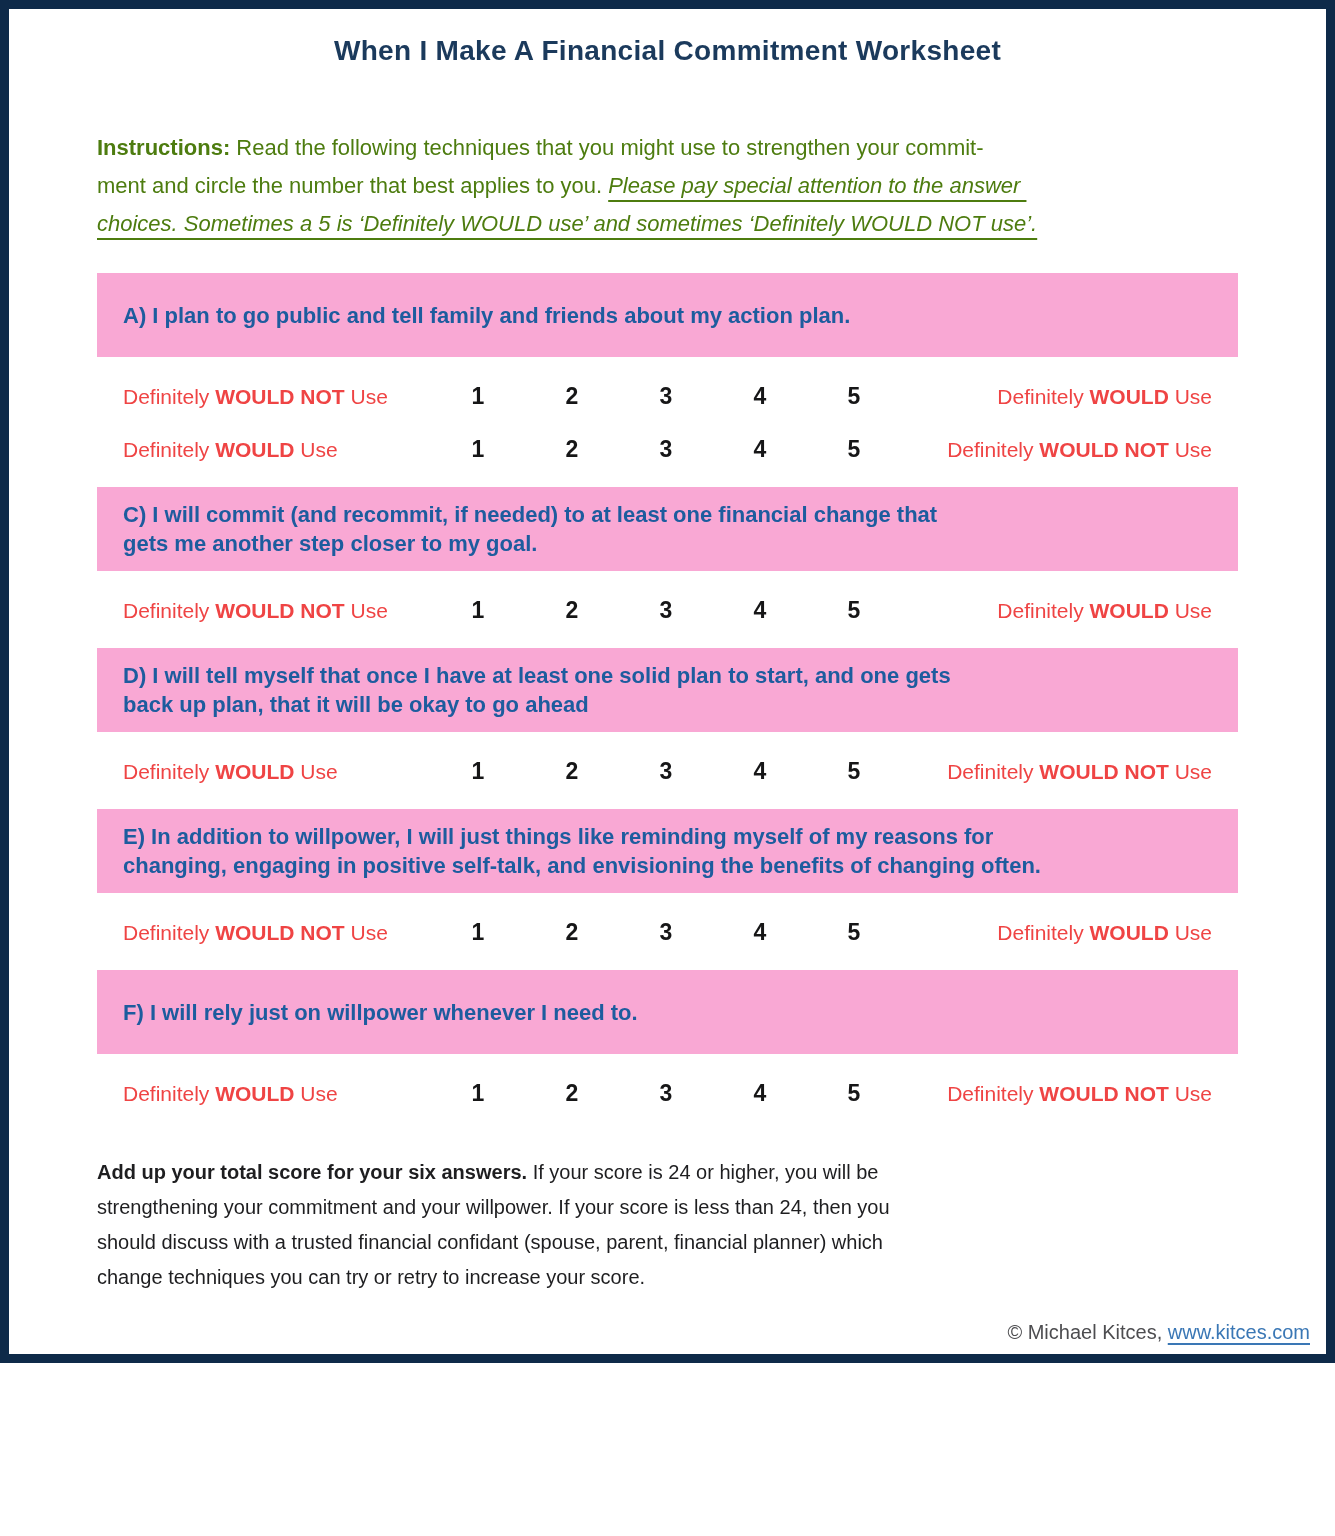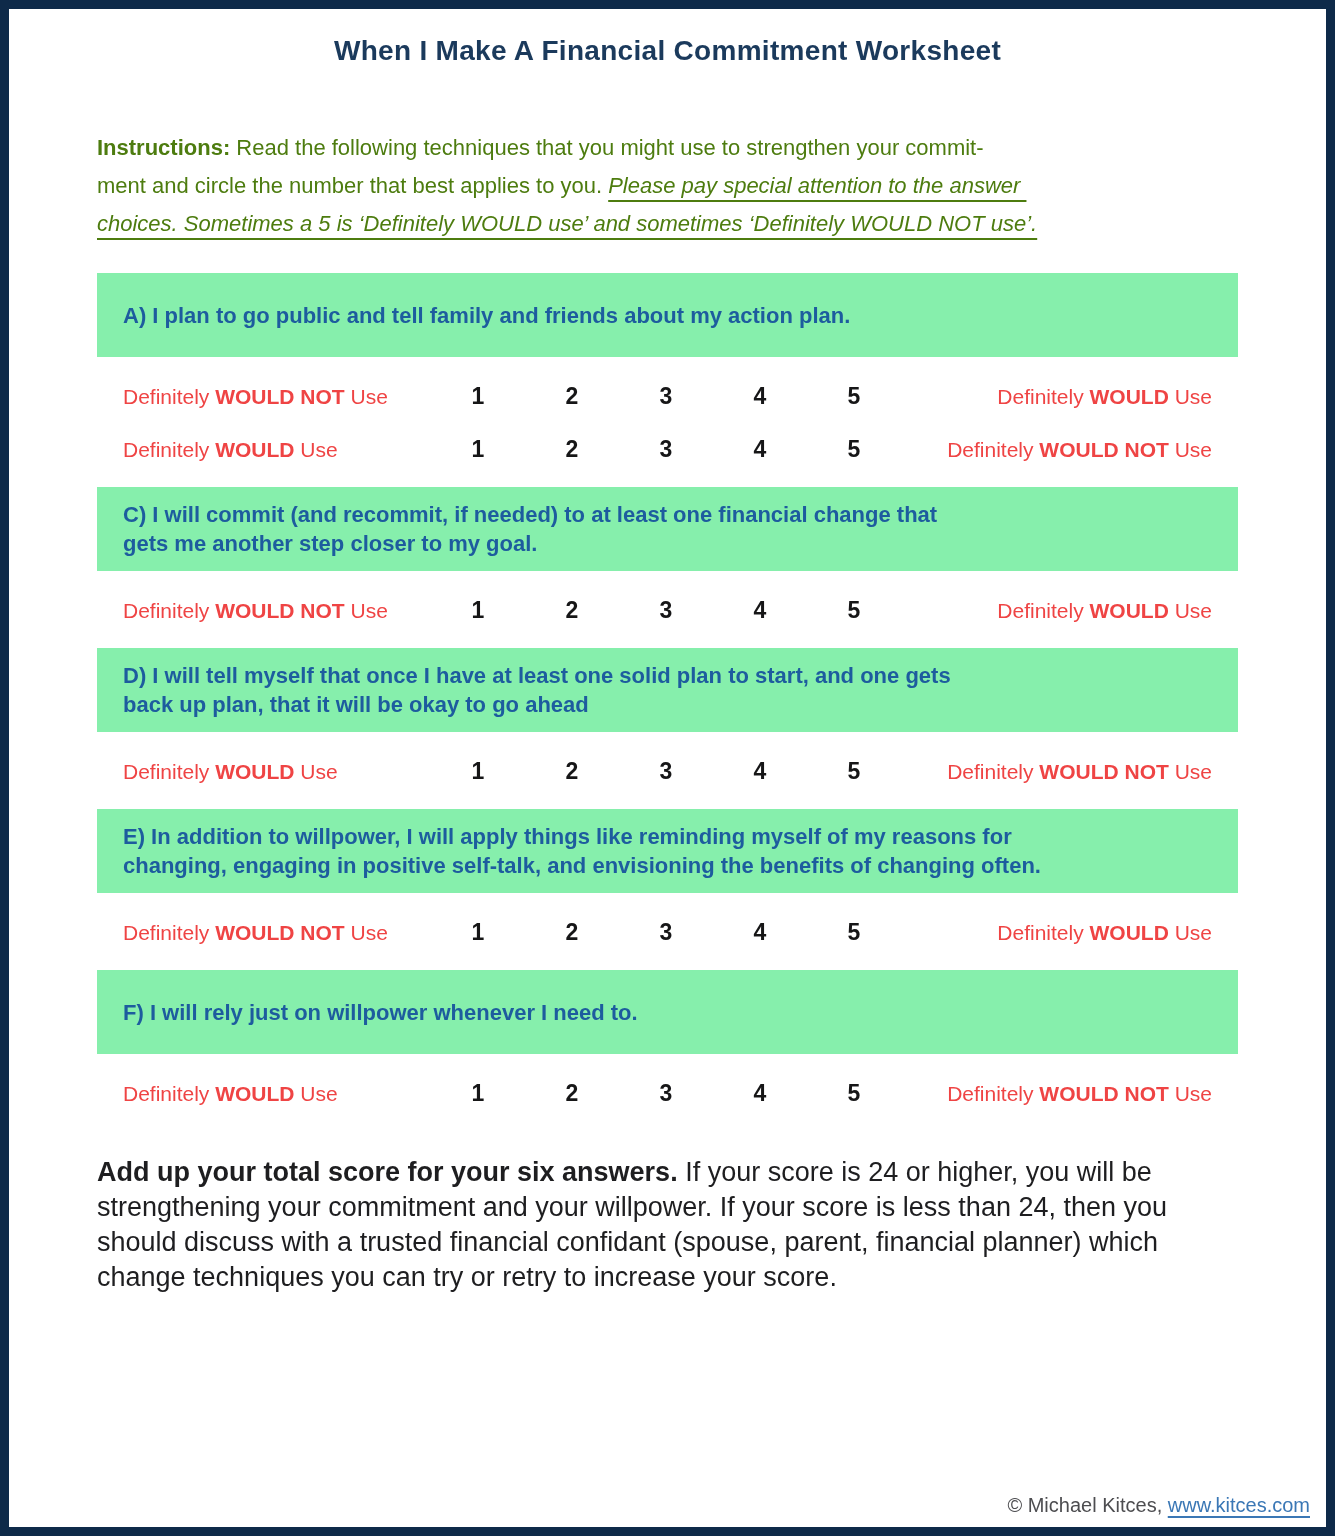--- a/index.html
+++ b/index.html
@@ -3,21 +3,21 @@
 <meta charset="utf-8">
 <style>
   html, body {
     margin: 0;
     padding: 0;
     background: #ffffff;
   }
   .page {
     position: relative;
     width: 1335px;
-    height: 1536px;
+    height: 1363px;
     box-sizing: border-box;
     border: 9px solid #0e2a49;
     background: #ffffff;
     font-family: "Liberation Sans", sans-serif;
     color: #1e1e20;
     overflow: hidden;
   }
   .content {
     padding: 0 88px;
   }
@@ -36,21 +36,21 @@
     color: #4d7c0f;
   }
   .pre { white-space: pre-line; }
   .u {
     text-decoration: underline;
     text-underline-offset: 7px;
     text-decoration-thickness: 2px;
   }
   #questions { margin-top: 30px; }
   .q-band {
-    background: #86efac;
+    background: #f9a8d4;
     min-height: 84px;
     box-sizing: border-box;
     display: flex;
     align-items: center;
     padding: 8px 26px;
   }
   .q-text {
     color: #1d5c9e;
     font-weight: bold;
     font-size: 22px;
@@ -71,21 +71,21 @@
   }
   .scale-right { text-align: right; }
   .num {
     text-align: center;
     font-size: 23px;
     font-weight: bold;
     color: #161617;
   }
   .summary {
     margin: 48px 0 0 0;
-    font-size: 27px;
+    font-size: 20px;
     line-height: 35px;
     color: #1e1e20;
   }
   .footer {
     position: absolute;
     right: 16px;
     bottom: 10px;
     font-size: 20px;
     color: #4d4d50;
   }
@@ -163,21 +163,21 @@
       <span class="num">2</span>
       <span class="num">3</span>
       <span class="num">4</span>
       <span class="num">5</span>
       <div class="scale-right"><span>Definitely </span><b>WOULD NOT</b><span> Use</span></div>
     </div>
   </section>
 
   <section class="q">
     <div class="q-band">
-      <div class="q-text">E) In addition to willpower, I will apply things like reminding myself of my reasons for
+      <div class="q-text">E) In addition to willpower, I will just things like reminding myself of my reasons for
 changing, engaging in positive self-talk, and envisioning the benefits of changing often.</div>
     </div>
     <div class="q-scale">
       <div class="scale-left"><span>Definitely </span><b>WOULD NOT</b><span> Use</span></div>
       <span class="num">1</span>
       <span class="num">2</span>
       <span class="num">3</span>
       <span class="num">4</span>
       <span class="num">5</span>
       <div class="scale-right"><span>Definitely </span><b>WOULD</b><span> Use</span></div>

